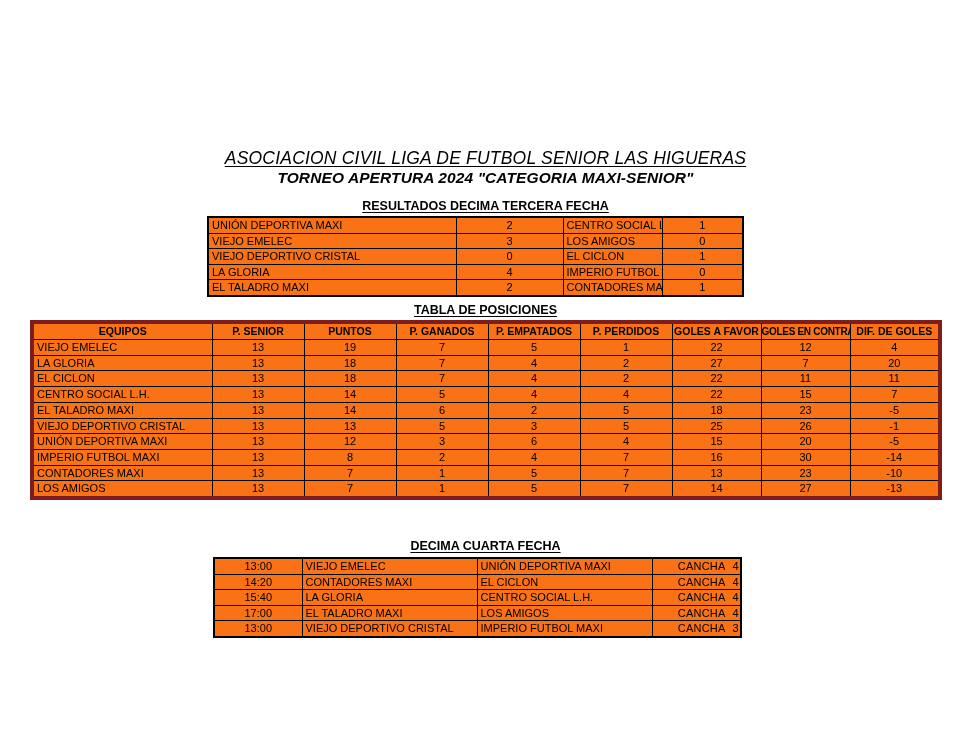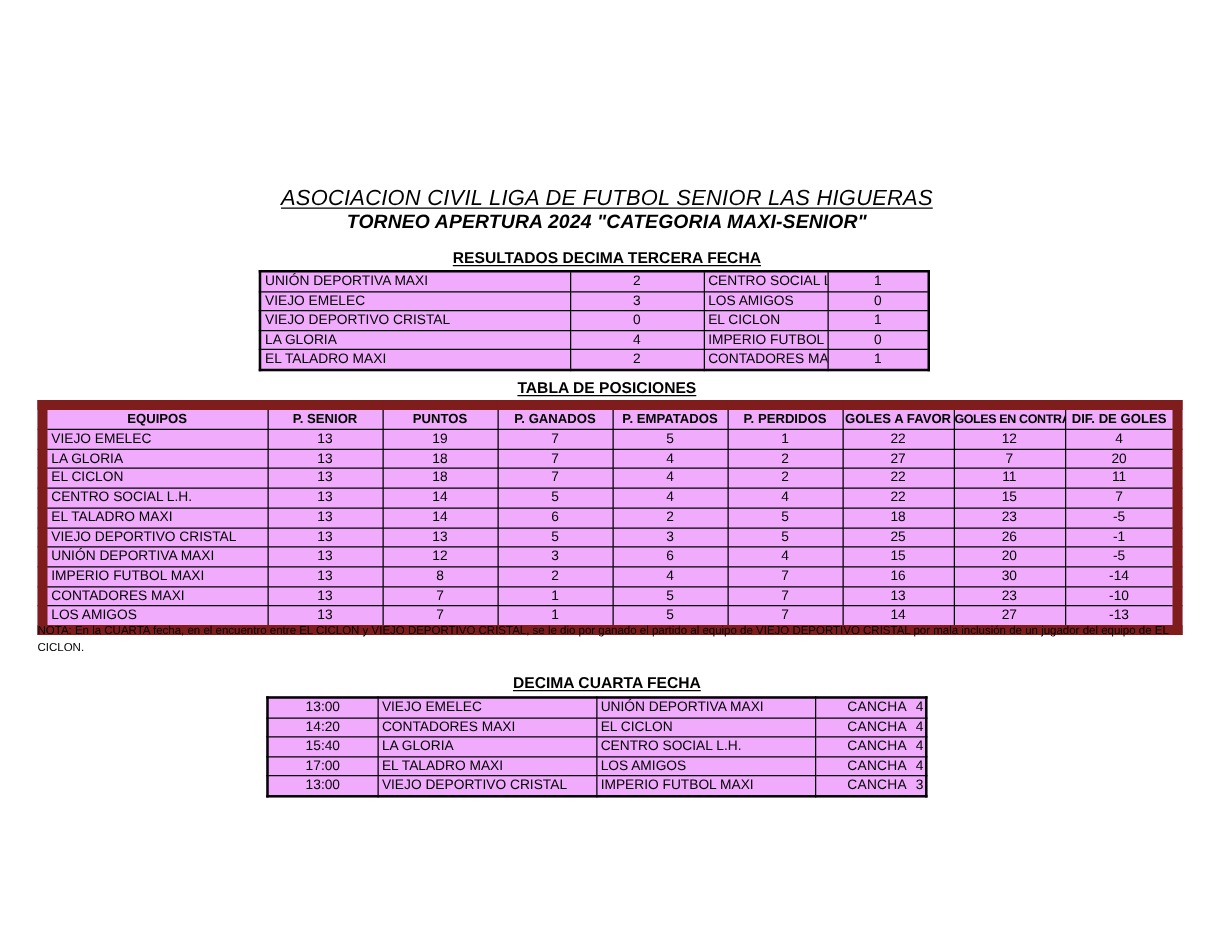--- a/index.html
+++ b/index.html
@@ -58,21 +58,21 @@
     white-space: nowrap;
   }
   #results-heading { left: 0; top: 199px; }
   #standings-heading { left: 0; top: 303px; }
   #fixture-heading { left: 0; top: 539px; }
 
   
   table {
     border-collapse: collapse;
     table-layout: fixed;
-    background: #f0abfc;
+    background: #f97316;
   }
   table td, table th {
     border: 1px solid #000000;
     font-size: 11px;
     font-weight: normal;
     padding: 0;
     height: 14.4px;
     line-height: 14.4px;
     overflow: hidden;
     white-space: nowrap;
@@ -96,21 +96,21 @@
     border: 2px solid #000;
   }
   #results-table td { height: 14.6px; line-height: 14.6px; }
 
   
   #standings-table {
     position: absolute;
     left: 30px;
     top: 320px;
     width: 908px;
-    border: 8px solid #7f1d1d;
+    border: 4px solid #7f1d1d;
   }
   #standings-table th {
     font-weight: bold;
     text-align: center;
     height: 15px;
     line-height: 15px;
     font-size: 10.5px;
   }
   #standings-table th.squeeze {
     font-size: 10px;
@@ -566,21 +566,20 @@
           <td>
             <span class="cell-num">27</span>
           </td>
           <td>
             <span class="cell-num">-13</span>
           </td>
         </tr>
       </tbody>
   </table>
 
-  <div id="nota">NOTA: En la CUARTA fecha, en el encuentro entre EL CICLON y VIEJO DEPORTIVO CRISTAL, se le dio por ganado el partido al equipo de VIEJO DEPORTIVO CRISTAL por mala inclusión de un jugador del equipo de EL CICLON.</div>
 
   <div class="section-title" id="fixture-heading">DECIMA CUARTA FECHA</div>
 
   <table id="fixture-table">
     <colgroup>
       <col style="width:88px">
       <col style="width:175px">
       <col style="width:175px">
       <col style="width:89px">
     </colgroup>

